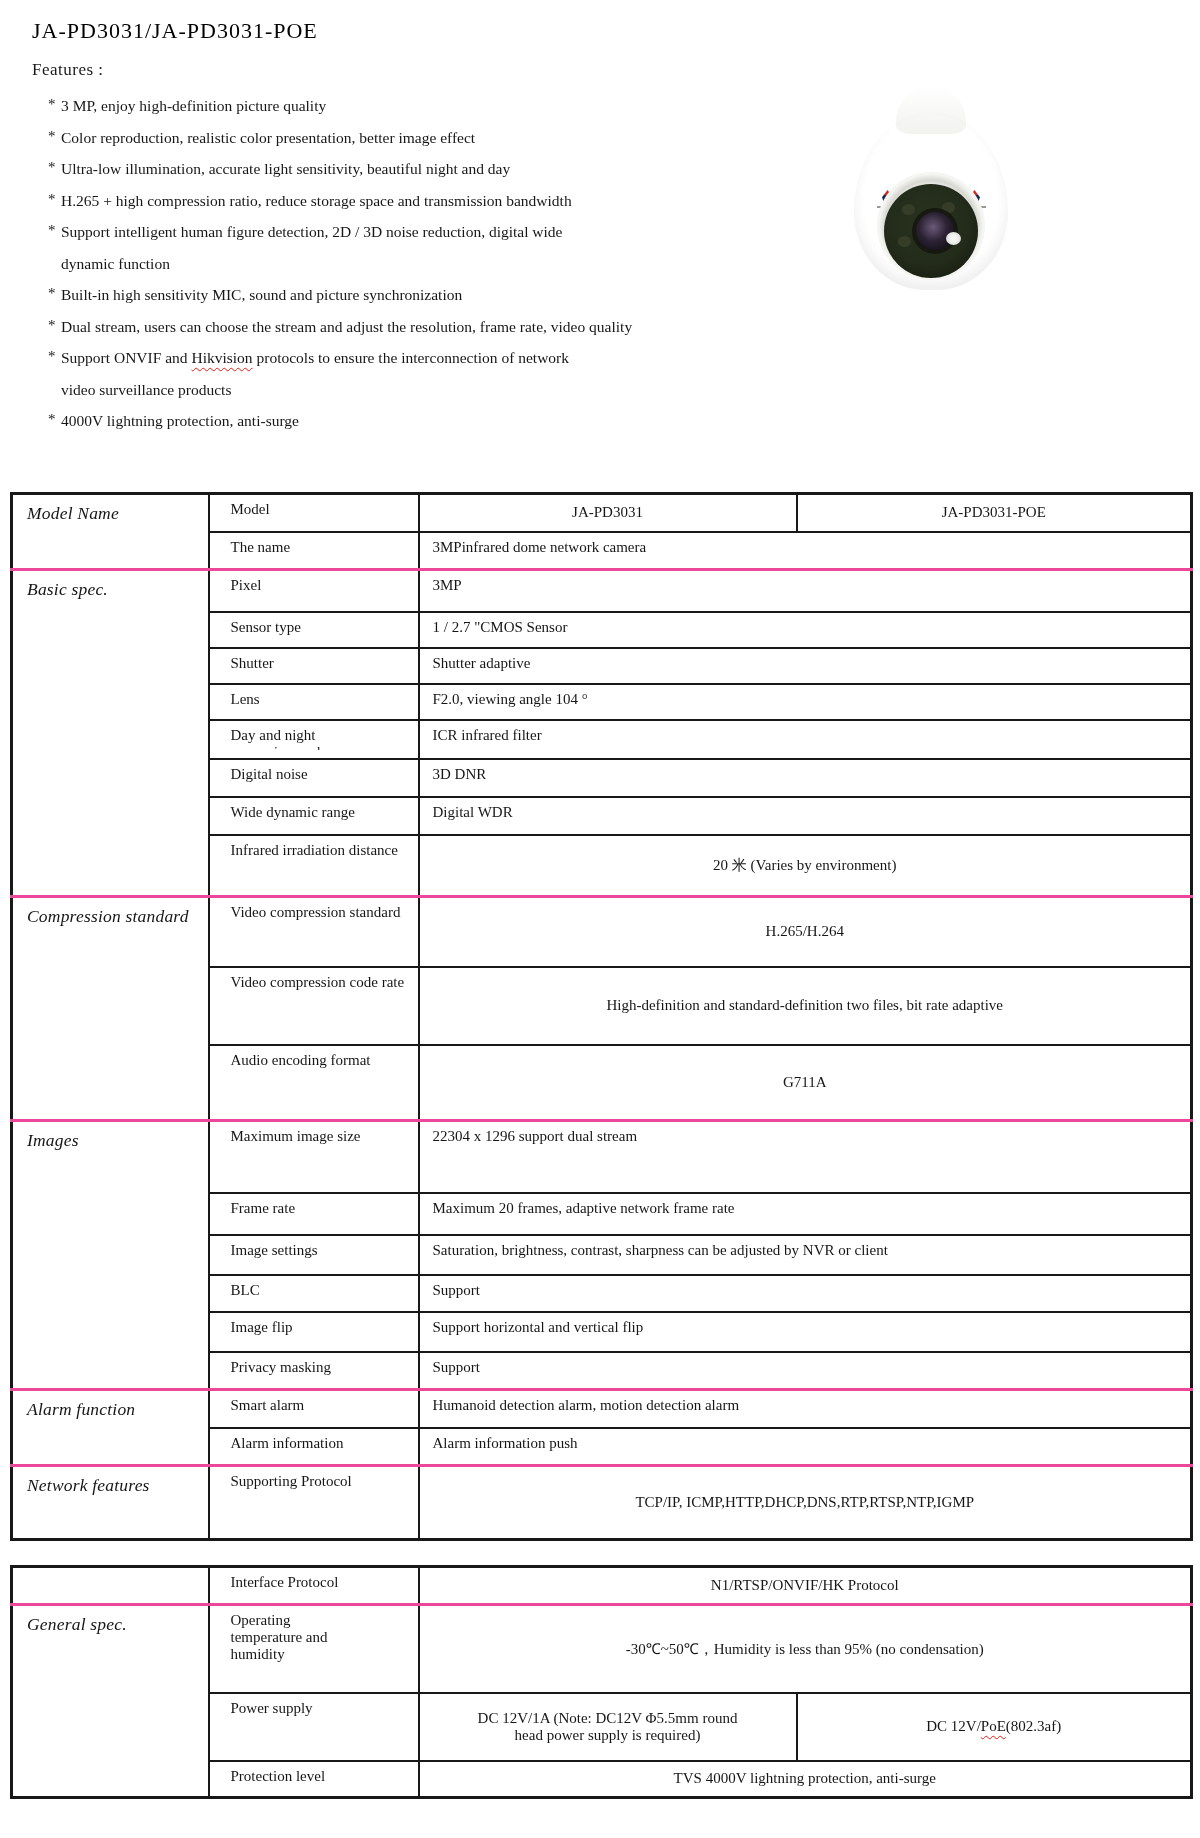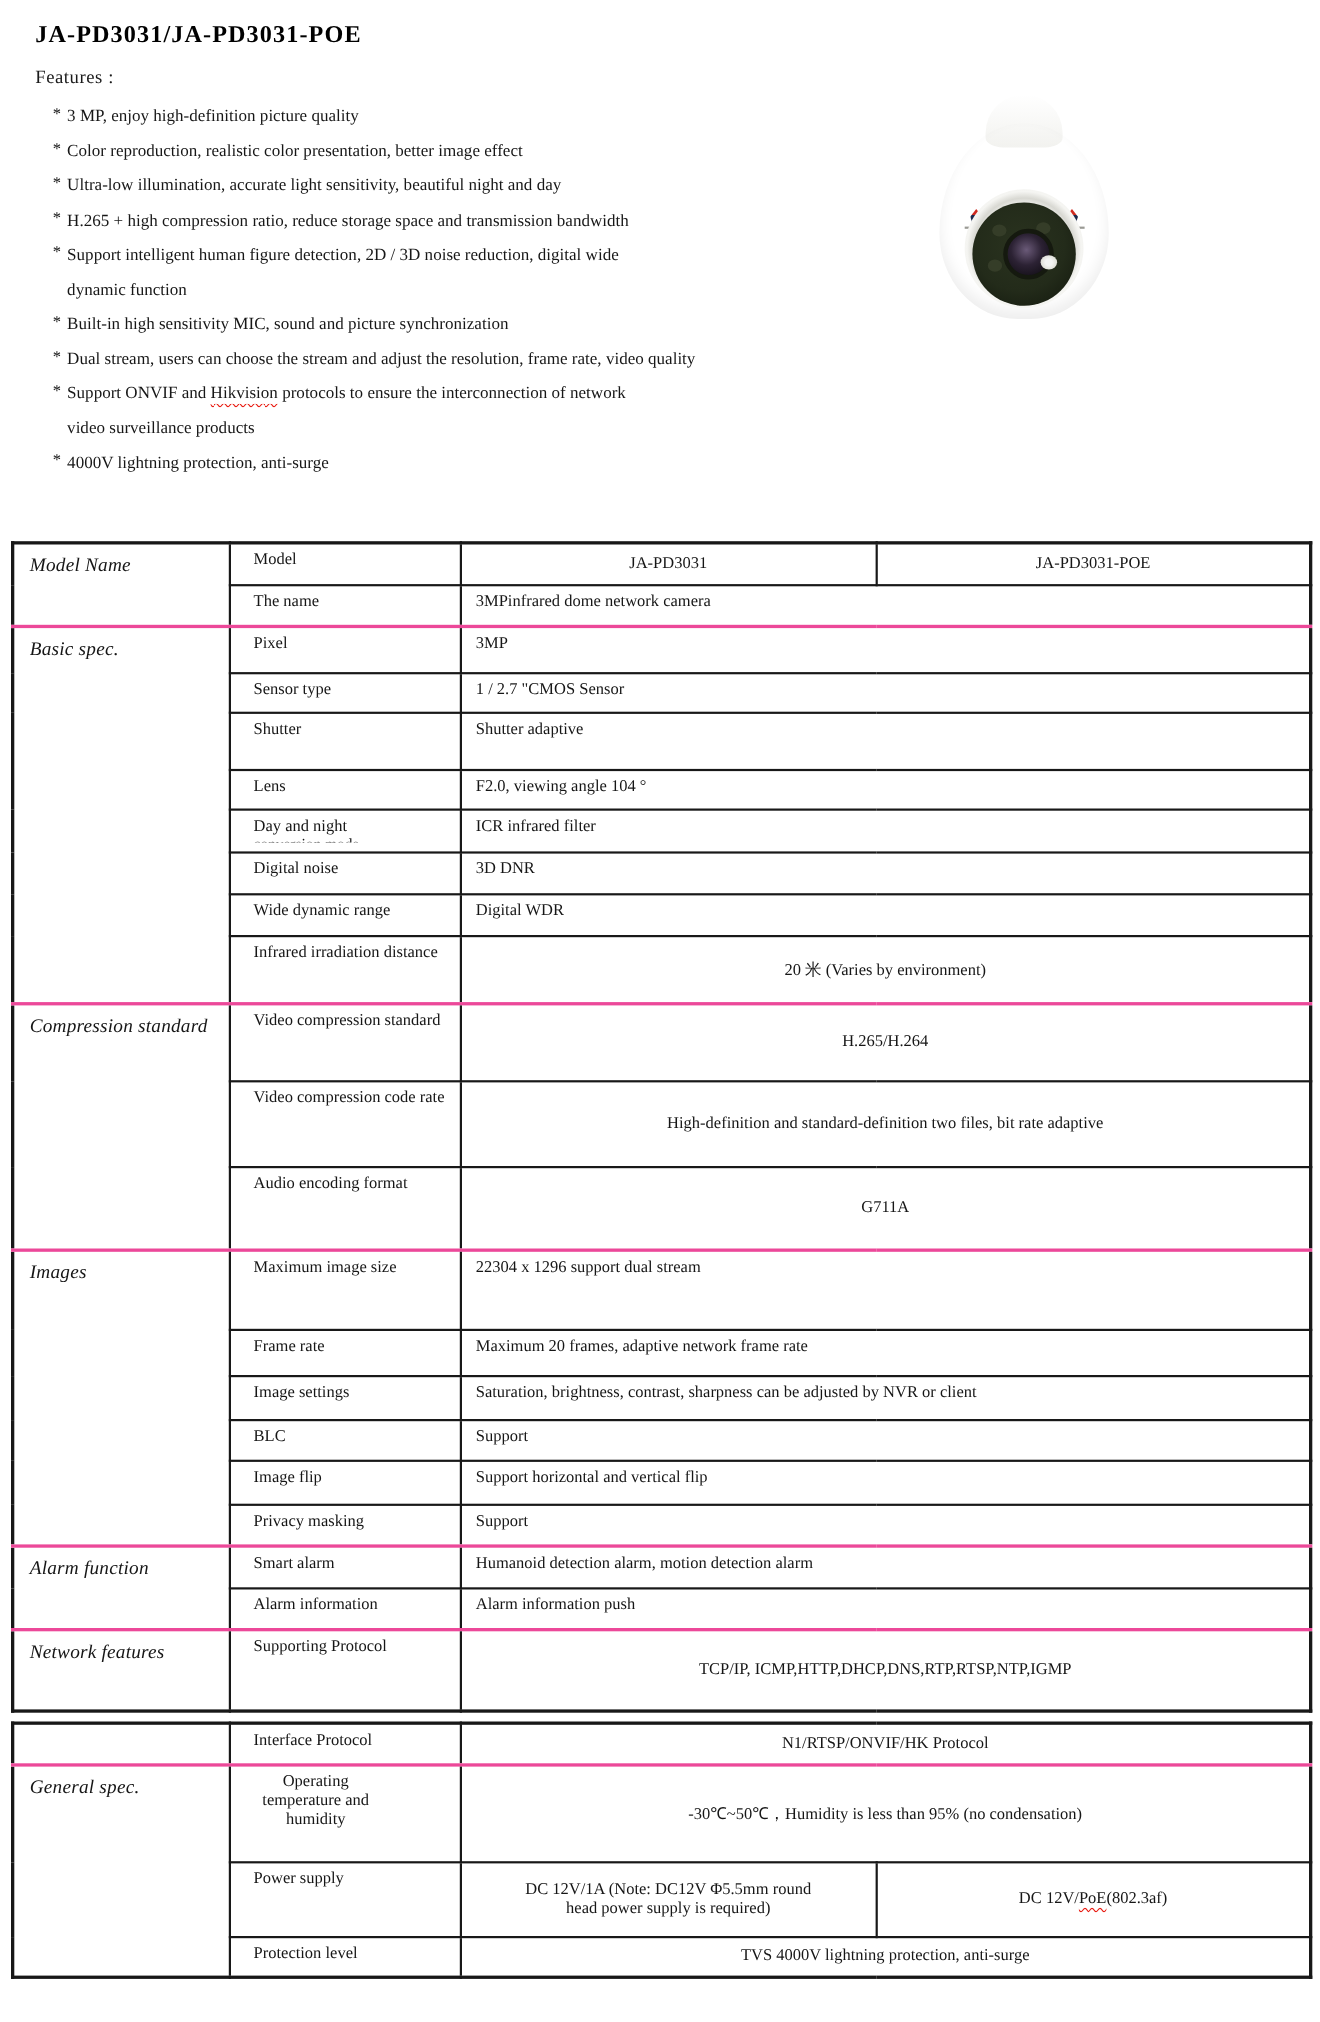--- a/index.html
+++ b/index.html
@@ -4,21 +4,21 @@
 <style>
   html,body { margin:0; padding:0; background:#ffffff; }
   #page {
     position:relative; width:1200px; height:1838px; background:#ffffff;
     font-family:"Liberation Serif", serif; color:#151515; overflow:hidden;
   }
 
   
   .doc-title {
     position:absolute; left:32px; top:18px;
-    font-size:22px; font-weight:700; letter-spacing:1px; color:#000;
+    font-size:22px; font-weight:400; letter-spacing:1px; color:#000;
   }
   .features-heading {
     position:absolute; left:32px; top:60px;
     font-size:17px; color:#1a1a1a; letter-spacing:0.5px;
   }
   .features { position:absolute; left:32px; top:97px; width:700px;margin-left:16px; }
   .feat-line { height:31.5px; font-size:15.5px; white-space:nowrap; color:#171717; }
   .feat-line .bullet { display:inline-block; width:13px; font-size:15px; vertical-align:top; position:relative; top:-1px; }
   .feat-cont { padding-left:13px; }
   .squiggle {
@@ -80,21 +80,21 @@
   table.spec td { border:2px solid #181818; overflow:hidden; }
   table.spec { border:3px solid #181818; }
   tr.sect td { border-top:3px solid #ec4899; }
   td.sec {
     vertical-align:top; padding:8px 6px 0 14px;
     font-size:17.5px; letter-spacing:0.2px;font-style:italic;
   }
   td.lbl { vertical-align:top; padding:6px 8px 0 21px; }
   td.val { vertical-align:top; padding:6px 10px 0 13px; }
   td.ctr { vertical-align:middle; text-align:center; padding:2px 8px; }
-  td.narrow { padding-right:74px;text-align:center; }
+  td.narrow { padding-right:74px; }
   .clip { height:6px; overflow:hidden; line-height:17px; font-size:14px; }
 </style>
 </head>
 <body>
 
 <div id="page">
 
   <div class="doc-title">JA-PD3031/JA-PD3031-POE</div>
   <div class="features-heading">Features :</div>
 
@@ -149,21 +149,21 @@
 
       <tr class="sect" style="height:42px">
         <td class="sec" rowspan="8">Basic spec.</td>
         <td class="lbl">Pixel</td>
         <td class="val" colspan="2">3MP</td>
       </tr>
       <tr style="height:36px">
         <td class="lbl">Sensor type</td>
         <td class="val" colspan="2">1 / 2.7 "CMOS Sensor</td>
       </tr>
-      <tr style="height:52px">
+      <tr style="height:36px">
         <td class="lbl">Shutter</td>
         <td class="val" colspan="2">Shutter adaptive</td>
       </tr>
       <tr style="height:36px">
         <td class="lbl">Lens</td>
         <td class="val" colspan="2">F2.0, viewing angle 104 °</td>
       </tr>
       <tr style="height:39px">
         <td class="lbl">
           <div>Day and night</div>

